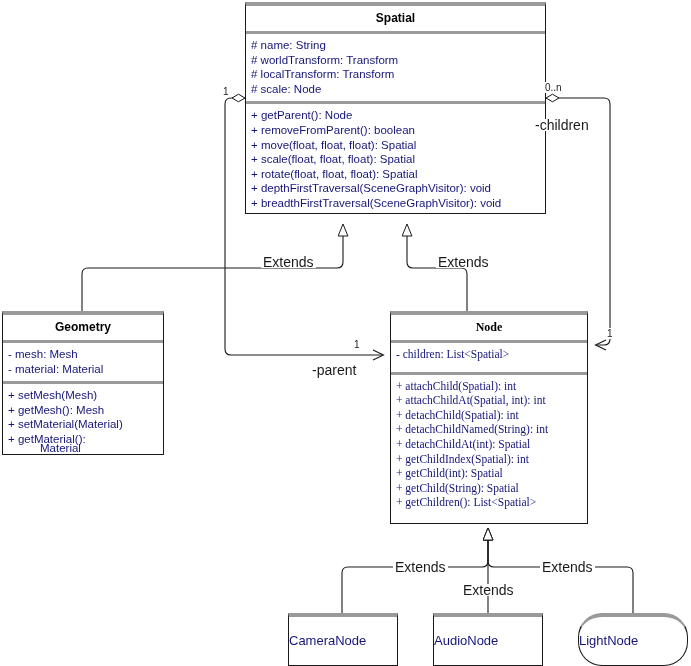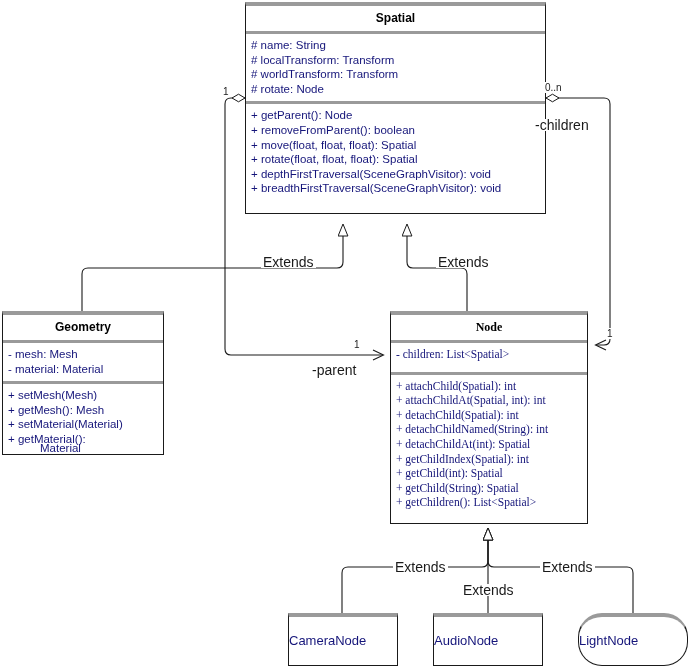--- a/index.html
+++ b/index.html
@@ -104,29 +104,30 @@
 
       <path d="M633,613 L633,573 Q633,567 627,567 L494,567 Q488,567 488,561 L488,540" marker-end="url(#hollow-tri)"></path>
     </g>
   </svg>
 
   <div class="uml-class" style="left:245px;top:2px;width:301px;height:212px;">
     <div class="uml-title">Spatial</div>
     <div class="uml-sep"></div>
     <div class="uml-compartment">
       <div class="row"># name: String</div>
+      <div class="row"># worldTransform: Transform</div>
       <div class="row"># localTransform: Transform</div>
-      <div class="row"># worldTransform: Transform</div>
-      <div class="row"># rotate: Node</div>
+      <div class="row"># scale: Node</div>
     </div>
     <div class="uml-sep"></div>
     <div class="uml-compartment">
       <div class="row">+ getParent(): Node</div>
       <div class="row">+ removeFromParent(): boolean</div>
       <div class="row">+ move(float, float, float): Spatial</div>
+      <div class="row">+ scale(float, float, float): Spatial</div>
       <div class="row">+ rotate(float, float, float): Spatial</div>
       <div class="row">+ depthFirstTraversal(SceneGraphVisitor): void</div>
       <div class="row">+ breadthFirstTraversal(SceneGraphVisitor): void</div>
     </div>
   </div>
 
   <div class="uml-class" style="left:2px;top:311px;width:162px;height:144px;">
     <div class="uml-title">Geometry</div>
     <div class="uml-sep"></div>
     <div class="uml-compartment">

